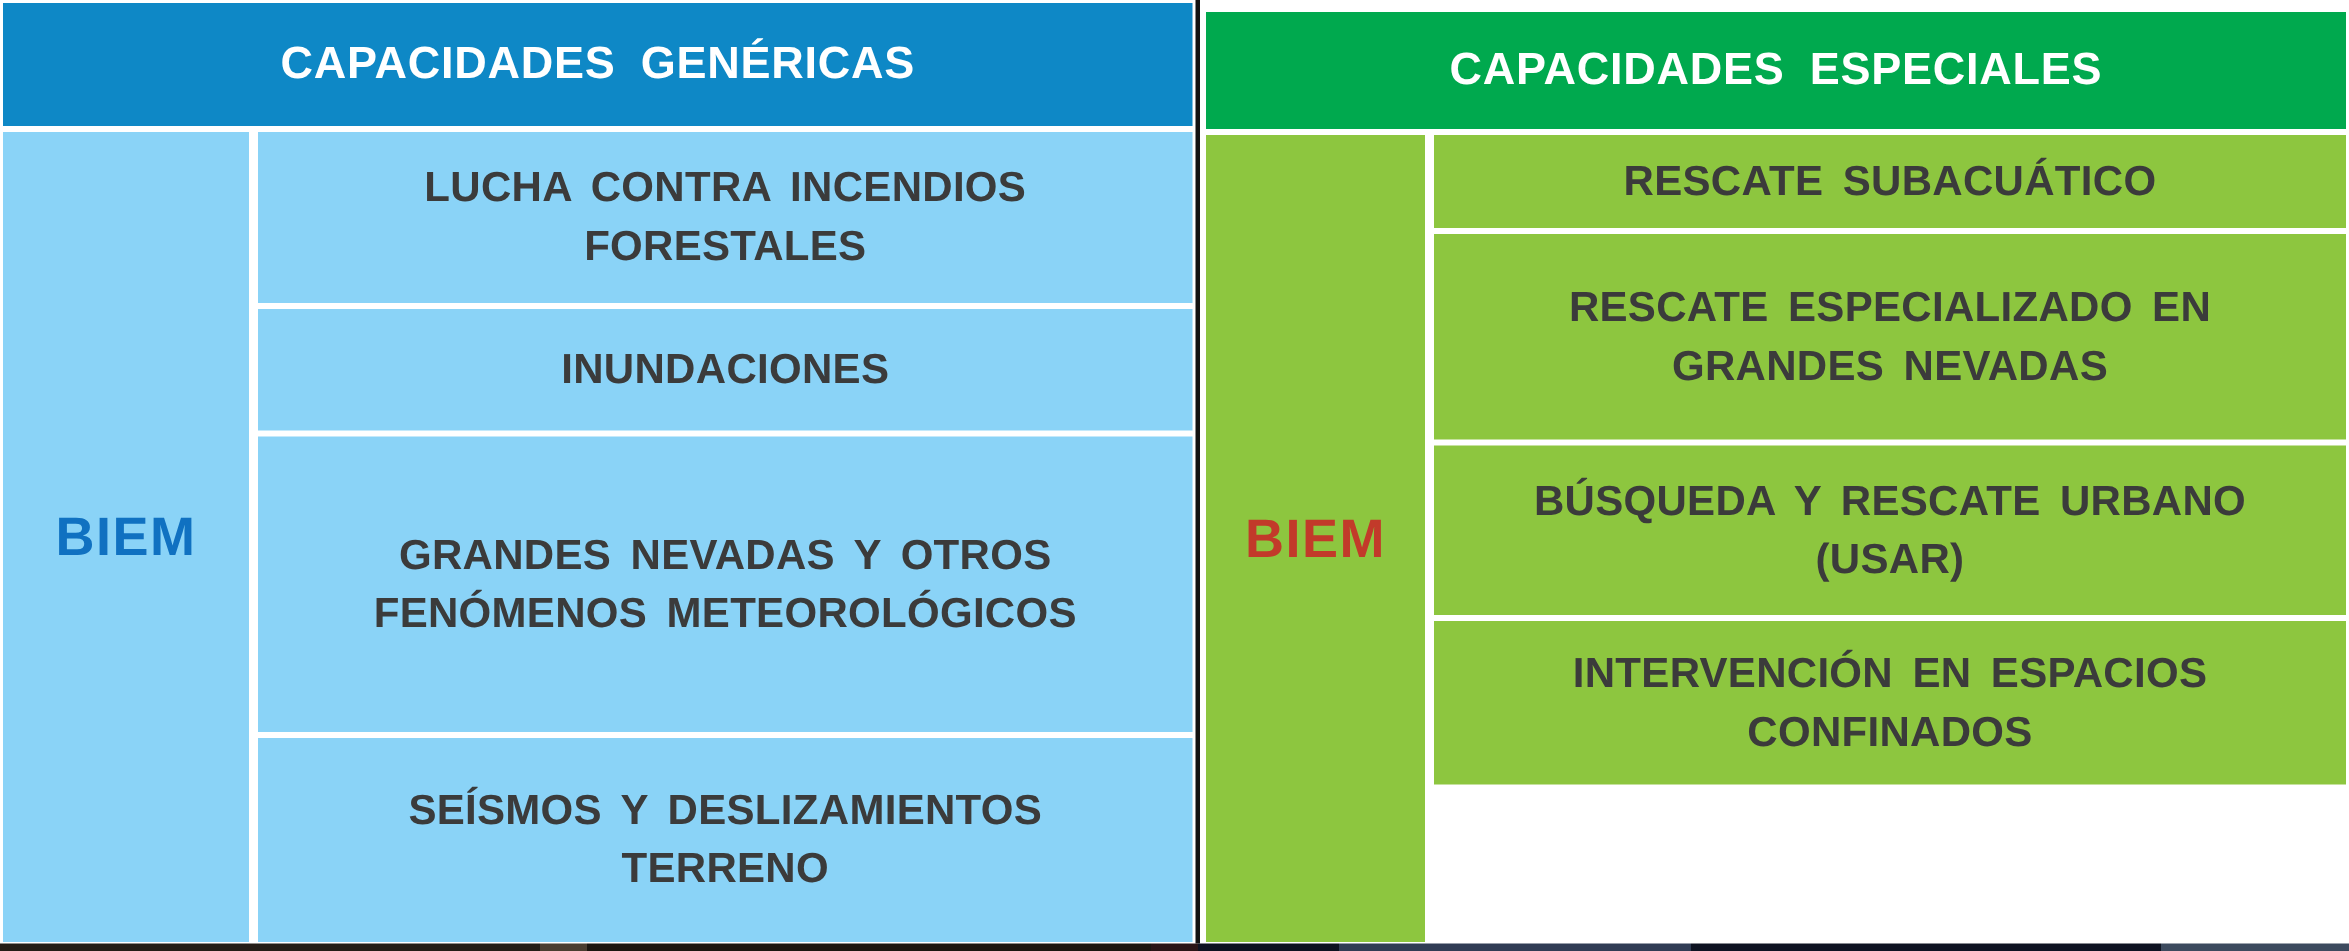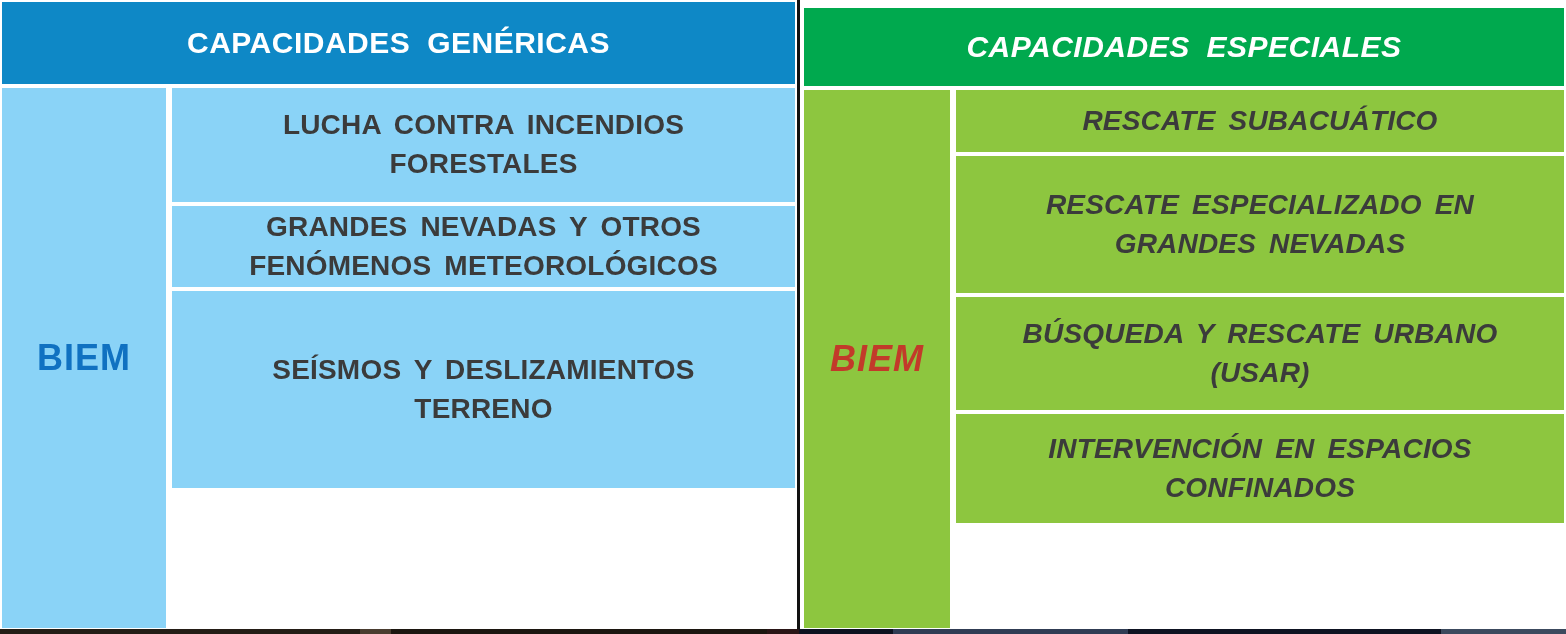--- a/index.html
+++ b/index.html
@@ -16,21 +16,21 @@
     position:relative;
     width:1566px;height:634px;
     background:#ffffff;
     overflow:hidden;
     font-family:"Liberation Sans", sans-serif;
     font-weight:bold;
   }
   
   .panel{position:absolute;}
   .panel-left{left:2px;top:2px;width:793px;height:563px;}
-  .panel-right{left:804px;top:8px;width:760px;height:621px;font-style:italic;}
+  .panel-right{left:804px;top:8px;width:760px;height:621px;}
   .tbl-header{
     display:flex;align-items:center;justify-content:center;
     color:#ffffff;font-size:30px;letter-spacing:.5px;word-spacing:8px;
     text-align:center;
   }
   .panel-left .tbl-header{height:82px;background:var(--blue-header);}
   .panel-right .tbl-header{height:78px;background:var(--green-header);}
   .tbl-body{
     position:absolute;left:0;right:0;
     display:grid;column-gap:6px;row-gap:4px;
@@ -85,20 +85,21 @@
 <body>
 
 <div class="page">
 
   <div class="panel panel-left">
     <div class="tbl-header">CAPACIDADES GENÉRICAS</div>
     <div class="tbl-body">
       <div class="biem-cell">BIEM</div>
       <div class="cap-cell">LUCHA CONTRA INCENDIOS
 FORESTALES</div>
+      <div class="cap-cell">INUNDACIONES</div>
       <div class="cap-cell">GRANDES NEVADAS Y OTROS
 FENÓMENOS METEOROLÓGICOS</div>
       <div class="cap-cell">SEÍSMOS Y DESLIZAMIENTOS
 TERRENO</div>
     </div>
   </div>
 
   <div class="mid-divider"></div>
 
   <div class="panel panel-right">

